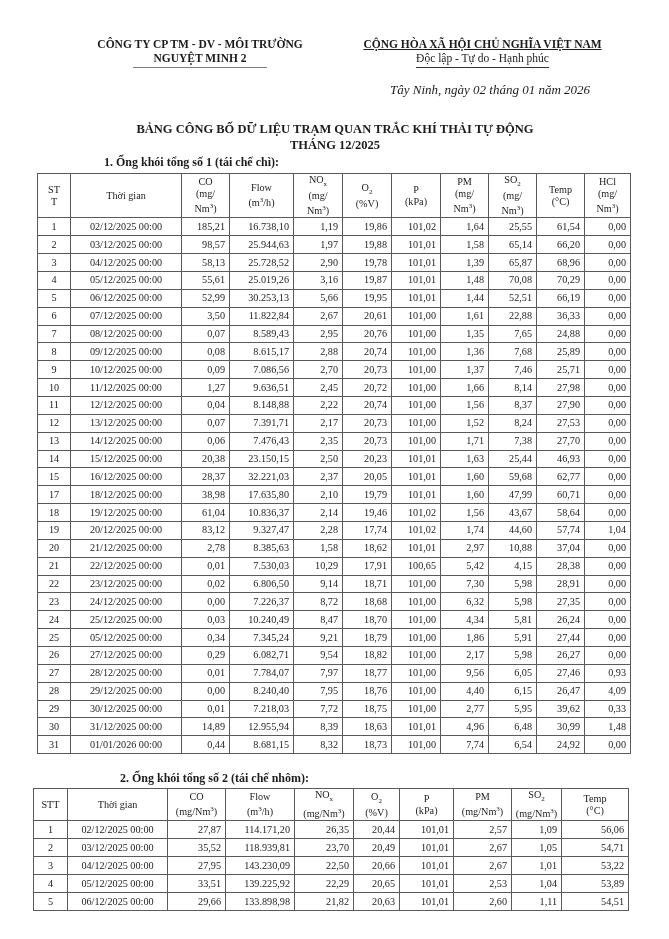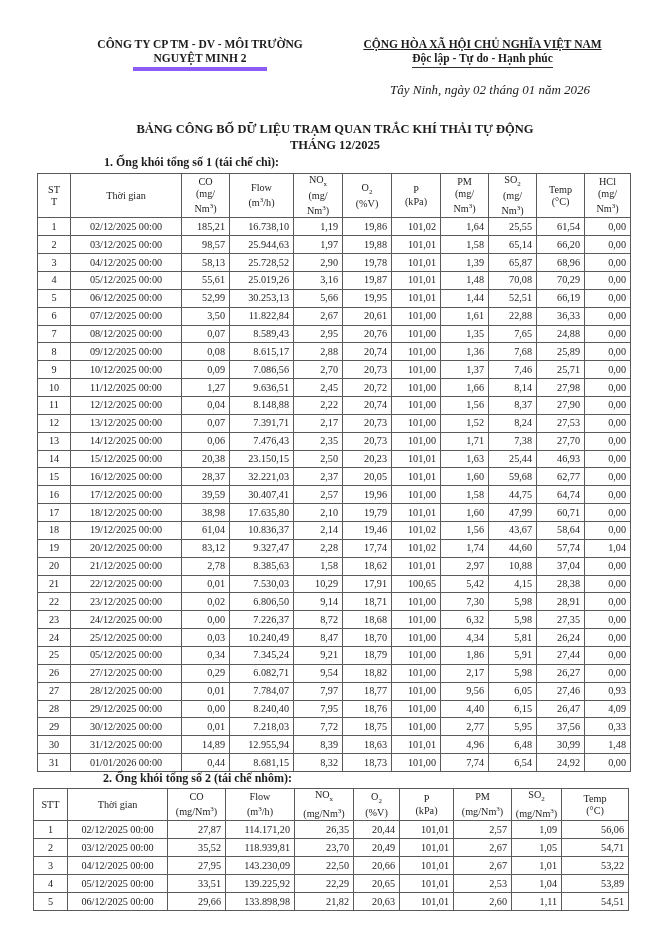--- a/index.html
+++ b/index.html
@@ -2,27 +2,27 @@
 <html><head>
 <meta charset="utf-8">
 <style>
   * { box-sizing: border-box; margin: 0; padding: 0; }
   html, body { width: 669px; height: 939px; background: #ffffff; overflow: hidden; }
   body { position: relative; font-family: "Liberation Serif", "DejaVu Serif", serif; color: #1c1c1c; }
   .abs { position: absolute; }
   .hdr-left { left: 90px; top: 37px; width: 220px; text-align: center; font-weight: bold; font-size: 11.5px; line-height: 14px; }
   .hdr-right { left: 345px; top: 37px; width: 275px; text-align: center; font-size: 11.5px; line-height: 14px; }
   .hdr-right .l1 { font-weight: bold; text-decoration: underline; }
-  .hdr-right .l2 { font-weight: bold; display: inline-block; border-bottom: 1px solid #333; padding-bottom: 2px; }
-  .hdr-left .l2 { display: inline-block; border-bottom: 4px solid #8b5cf6; padding: 0 20px 2px; }
+  .hdr-right .l2 { font-weight: normal; display: inline-block; border-bottom: 1px solid #333; padding-bottom: 2px; }
+  .hdr-left .l2 { display: inline-block; border-bottom: 1px solid #8b5cf6; padding: 0 20px 2px; }
   .date { left: 360px; top: 82px; width: 260px; text-align: center; font-style: italic; font-size: 13px; }
   .title { left: 40px; top: 121px; width: 590px; text-align: center; font-weight: bold; font-size: 12.5px; line-height: 16px; }
   .sec { font-weight: bold; font-size: 12px; }
   .sec1 { left: 104px; top: 155px; }
-  .sec2 { left: 103px; top: 771px; }
+  .sec2 { left: 120px; top: 771px; }
   table { position: absolute; border-collapse: collapse; table-layout: fixed; font-size: 10.2px; }
   td, th { border: 1px solid #5a5a5a; font-weight: normal; }
   th { text-align: center; line-height: 12px; font-size: 10.2px; }
   td { text-align: right; padding-right: 4px; line-height: 16px; white-space: nowrap; }
   td.c { text-align: center; padding: 0; }
   #t1 { left: 37px; top: 173px; width: 593px; }
   #t1 thead tr { height: 40px; }
   #t1 tbody tr { height: 17.87px; }
   #t2 { left: 33px; top: 788px; width: 595px; }
   #t2 thead tr { height: 28px; }
@@ -271,33 +271,20 @@
         <td>32.221,03</td>
         <td>2,37</td>
         <td>20,05</td>
         <td>101,01</td>
         <td>1,60</td>
         <td>59,68</td>
         <td>62,77</td>
         <td>0,00</td>
       </tr>
       <tr>
-        <td class="c">16</td>
-        <td class="c">17/12/2025 00:00</td>
-        <td>39,59</td>
-        <td>30.407,41</td>
-        <td>2,57</td>
-        <td>19,96</td>
-        <td>101,00</td>
-        <td>1,58</td>
-        <td>44,75</td>
-        <td>64,74</td>
-        <td>0,00</td>
-      </tr>
-      <tr>
         <td class="c">17</td>
         <td class="c">18/12/2025 00:00</td>
         <td>38,98</td>
         <td>17.635,80</td>
         <td>2,10</td>
         <td>19,79</td>
         <td>101,01</td>
         <td>1,60</td>
         <td>47,99</td>
         <td>60,71</td>
@@ -449,21 +436,21 @@
       <tr>
         <td class="c">29</td>
         <td class="c">30/12/2025 00:00</td>
         <td>0,01</td>
         <td>7.218,03</td>
         <td>7,72</td>
         <td>18,75</td>
         <td>101,00</td>
         <td>2,77</td>
         <td>5,95</td>
-        <td>37,56</td>
+        <td>39,62</td>
         <td>0,33</td>
       </tr>
       <tr>
         <td class="c">30</td>
         <td class="c">31/12/2025 00:00</td>
         <td>14,89</td>
         <td>12.955,94</td>
         <td>8,39</td>
         <td>18,63</td>
         <td>101,01</td>

